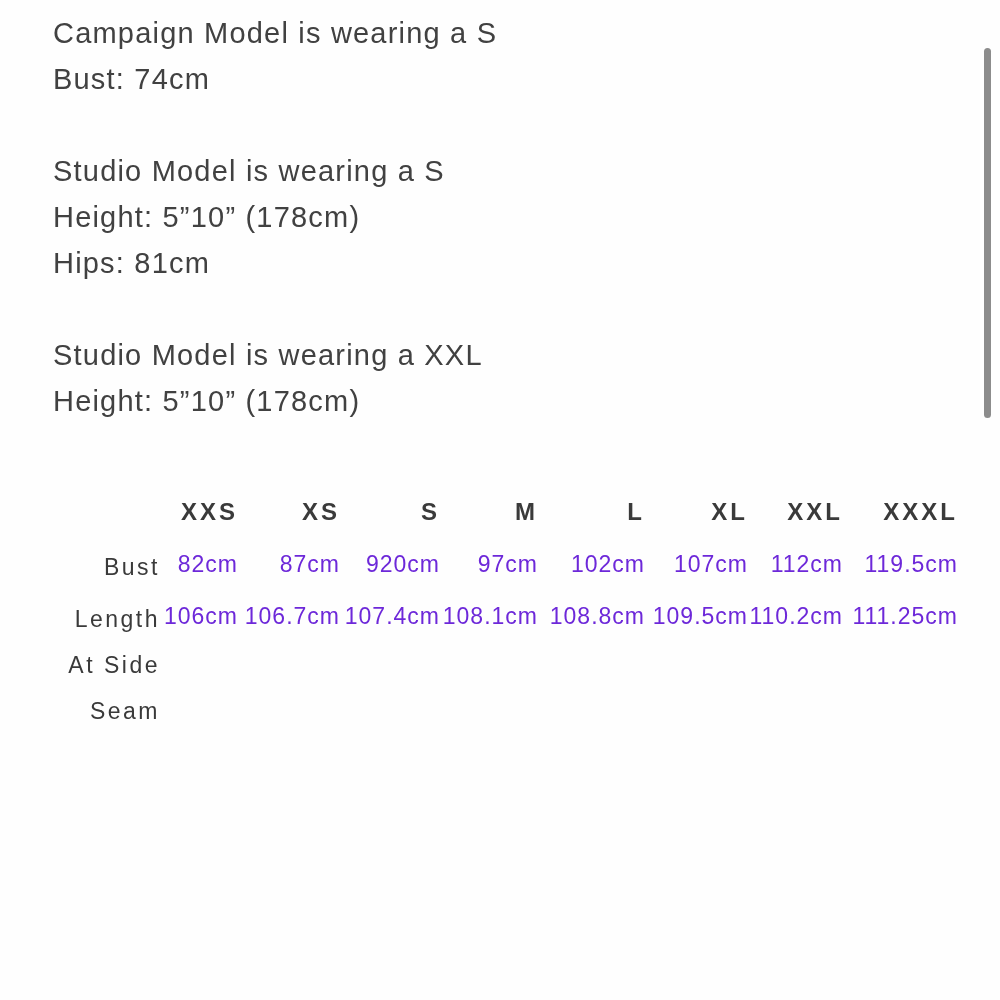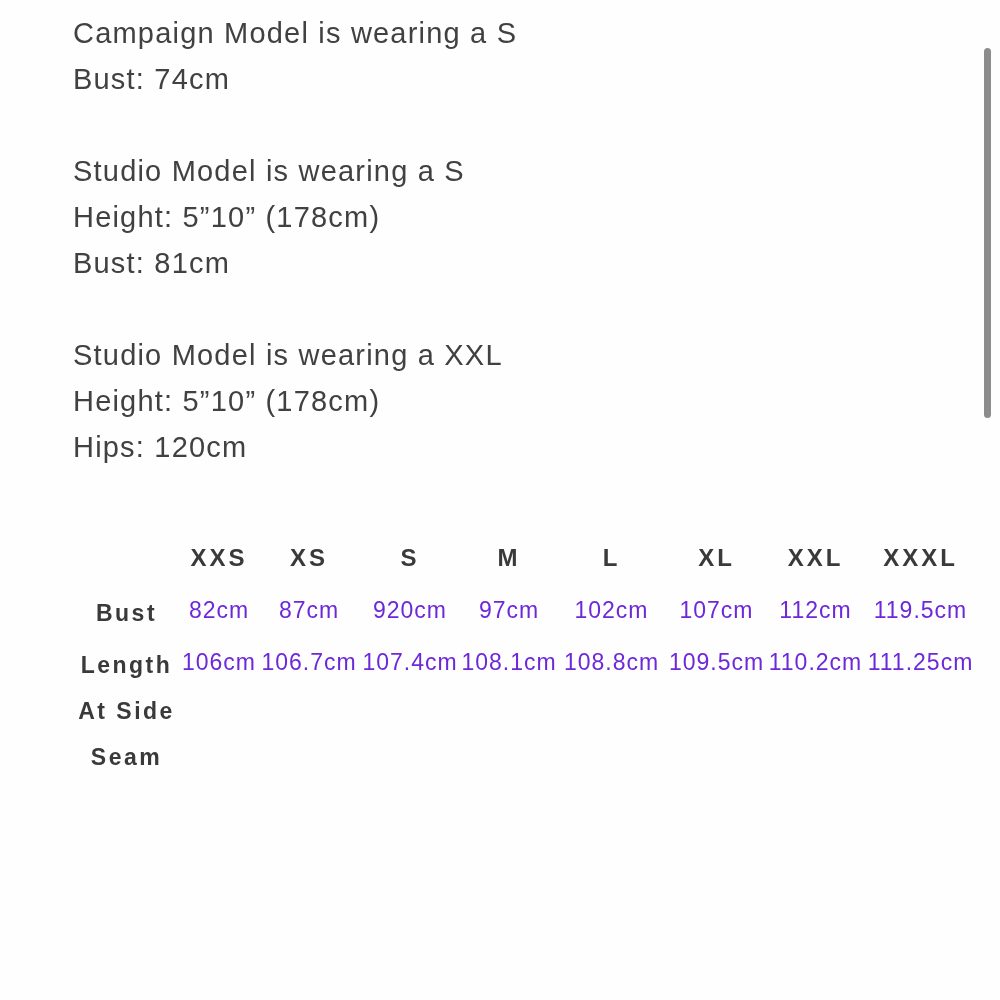--- a/index.html
+++ b/index.html
@@ -6,21 +6,20 @@
   html, body {
     width: 1000px; height: 1000px;
     background: #fefefe;
     overflow: hidden;
     font-family: "Liberation Sans", sans-serif;
   }
   .page {
     position: relative;
     width: 1000px; height: 1000px;
     background: #fefefe;
-    padding-left: 20px;
   }
   .content {
     padding: 10px 0 0 53px;
   }
   .model-section {
     margin-bottom: 46px;
   }
   .model-section p {
     font-size: 29px;
     font-weight: 300;
@@ -29,35 +28,35 @@
     color: #414141;
     white-space: nowrap;
   }
   table.size-chart {
     margin-top: 62px;
     border-collapse: collapse;
     table-layout: fixed;
     width: 905px;
   }
   table.size-chart th, table.size-chart td {
-    text-align: center;
+    text-align: right;
     vertical-align: top;
     font-weight: normal;
   }
   table.size-chart thead th {
     height: 52px;
     line-height: 52px;
     font-weight: 700;
     font-size: 24px;
     letter-spacing: 3px;
     color: #3a3a3a;
     white-space: nowrap;
   }
   table.size-chart tbody th.row-label {
-    font-weight: 700;
+    font-weight: 400;
     font-size: 23px;
     letter-spacing: 2.5px;
     color: #3a3a3a;
     line-height: 46px;
     padding-top: 6px;
   }
   table.size-chart tbody td {
     height: 52px;
     line-height: 52px;
     font-size: 23px;
@@ -82,27 +81,26 @@
   <div class="content">
 
     <div class="model-section">
       <p>Campaign Model is wearing a S</p>
       <p>Bust: 74cm</p>
     </div>
 
     <div class="model-section">
       <p>Studio Model is wearing a S</p>
       <p>Height: 5”10” (178cm)</p>
-      <p>Bust: 81cm</p>
+      <p>Hips: 81cm</p>
     </div>
 
     <div class="model-section">
       <p>Studio Model is wearing a XXL</p>
       <p>Height: 5”10” (178cm)</p>
-      <p>Hips: 120cm</p>
     </div>
 
     <table class="size-chart">
       <colgroup>
         <col style="width:107px">
         <col style="width:78px">
         <col style="width:102px">
         <col style="width:100px">
         <col style="width:98px">
         <col style="width:107px">

